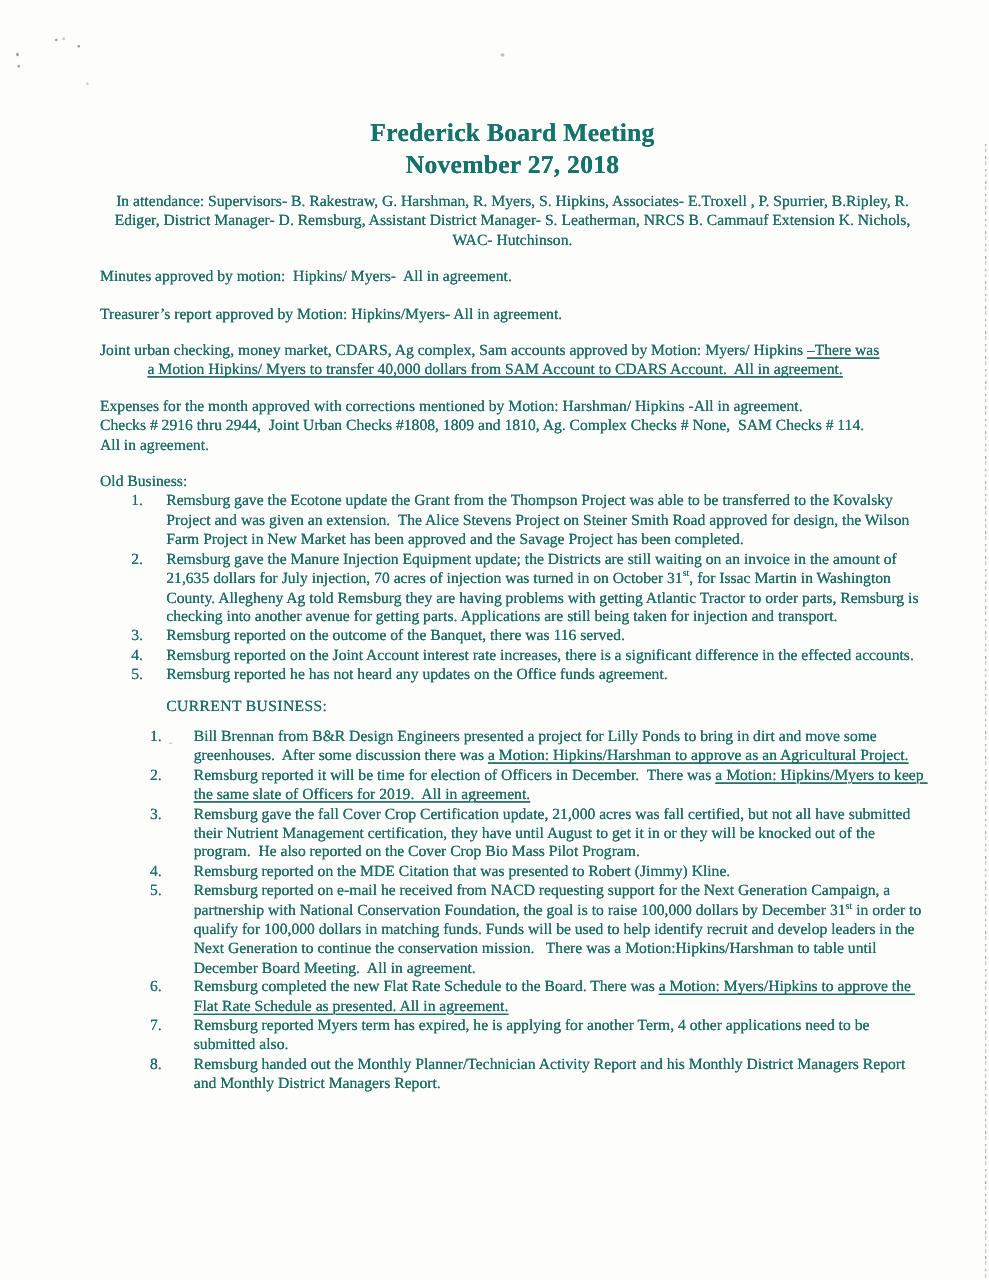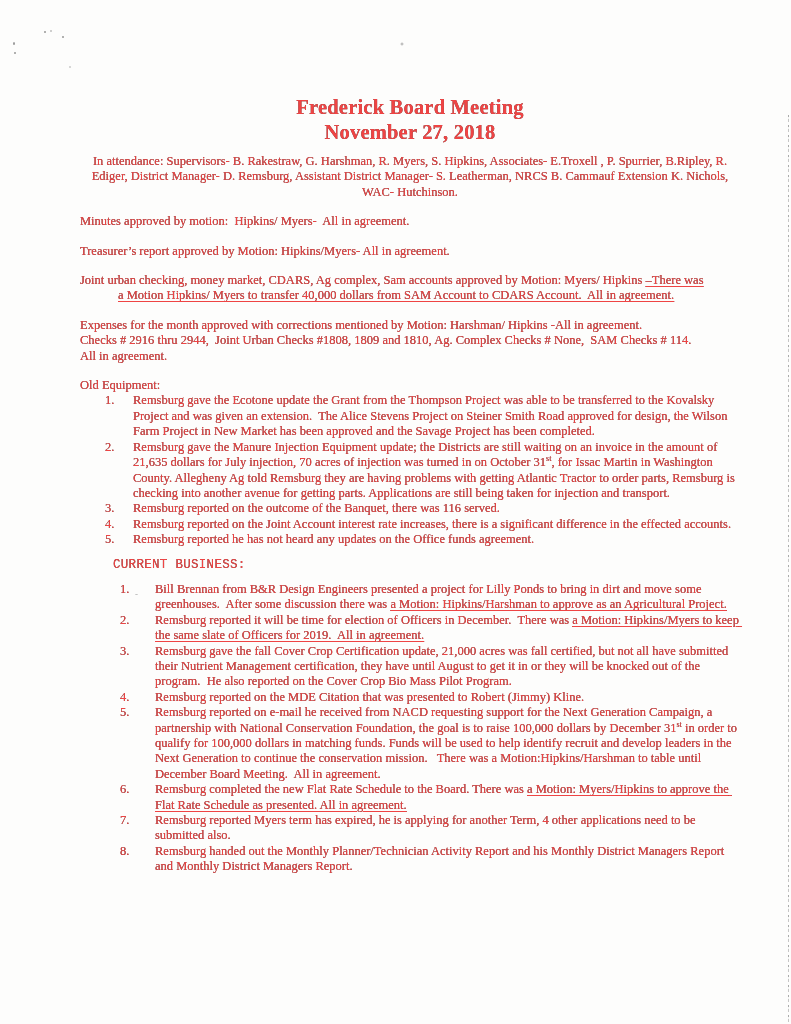--- a/index.html
+++ b/index.html
@@ -2,21 +2,21 @@
 <html><head>
 <meta charset="utf-8">
 <style>
   html, body { margin: 0; padding: 0; background: #ffffff; }
   .page {
     position: relative;
     width: 791px;
     height: 1024px;
     background: #fdfdfc;
     font-family: "Liberation Serif", serif;
-    color: #ef4444;
+    color: #0f766e;
     overflow: hidden;
     text-shadow: 0 0 0.5px rgba(30,29,27,0.85);
   }
   .content {
     position: absolute;
     left: 80px;
     top: 95px;
     width: 660px;
   }
   .doc-title, .doc-date {
@@ -28,21 +28,21 @@
     letter-spacing: 0.2px;
   }
   p, .heading, .row { font-size: 12.5px; line-height: 15.4px; }
   p { margin: 14px 0 0 0; white-space: pre-wrap; }
   .p-attendance { margin-top: 9px; text-align: center; }
   .line { display: block; white-space: pre-wrap; }
   .indent2 { padding-left: 38px; }
   .u { text-decoration: underline; text-decoration-thickness: 1px; text-underline-offset: 2px; }
   sup { font-size: 8px; line-height: 0; vertical-align: super; }
   .heading { margin-top: 14px; white-space: pre-wrap; }
-  .heading-current { margin-top: 10px; margin-left: 33px; margin-bottom: 9px; letter-spacing: 0.3px; font-family: Liberation Mono, monospace; }
+  .heading-current { margin-top: 10px; margin-left: 53px; margin-bottom: 9px; letter-spacing: 0.3px; }
   .list { margin: 0; }
   .row { display: flex; }
   .list-old .row { padding-left: 25px; }
   .list-old .num { flex: none; width: 28px; }
   .list-current .row { padding-left: 40px; }
   .list-current .num { flex: none; width: 35px; }
   .txt { flex: 1; white-space: pre-wrap; }
   
   .speck { position: absolute; background: rgba(70,70,70,0.55); border-radius: 50%; }
   .sp1 { left: 44px; top: 31px; width: 2px; height: 2px; }
@@ -87,21 +87,21 @@
     <p class="p-attendance"><span>In attendance: Supervisors- B. Rakestraw, G. Harshman, R. Myers, S. Hipkins, Associates- E.Troxell , P. Spurrier, B.Ripley, R. Ediger, District Manager- D. Remsburg, Assistant District Manager- S. Leatherman, NRCS B. Cammauf Extension K. Nichols, WAC- Hutchinson.</span></p>
 
     <p><span>Minutes approved by motion:  Hipkins/ Myers-  All in agreement.</span></p>
 
     <p><span>Treasurer’s report approved by Motion: Hipkins/Myers- All in agreement.</span></p>
 
     <p><span class="line"><span>Joint urban checking, money market, CDARS, Ag complex, Sam accounts approved by Motion: Myers/ Hipkins </span><span class="u">–There was</span></span><span class="line indent2 u">a Motion Hipkins/ Myers to transfer 40,000 dollars from SAM Account to CDARS Account.  All in agreement.</span></p>
 
     <p><span class="line">Expenses for the month approved with corrections mentioned by Motion: Harshman/ Hipkins -All in agreement.</span><span class="line">Checks # 2916 thru 2944,  Joint Urban Checks #1808, 1809 and 1810, Ag. Complex Checks # None,  SAM Checks # 114.</span><span class="line">All in agreement.</span></p>
 
-    <div class="heading">Old Equipment:</div>
+    <div class="heading">Old Business:</div>
 
     <div class="list list-old">
       <div class="row">
         <span class="num">1.</span>
         <span class="txt">Remsburg gave the Ecotone update the Grant from the Thompson Project was able to be transferred to the Kovalsky Project and was given an extension.  The Alice Stevens Project on Steiner Smith Road approved for design, the Wilson Farm Project in New Market has been approved and the Savage Project has been completed.</span>
       </div>
       <div class="row">
         <span class="num">2.</span>
         <span class="txt"><span>Remsburg gave the Manure Injection Equipment update; the Districts are still waiting on an invoice in the amount of 21,635 dollars for July injection, 70 acres of injection was turned in on October 31</span><sup>st</sup><span>, for Issac Martin in Washington County. Allegheny Ag told Remsburg they are having problems with getting Atlantic Tractor to order parts, Remsburg is checking into another avenue for getting parts. Applications are still being taken for injection and transport.</span></span>
       </div>

